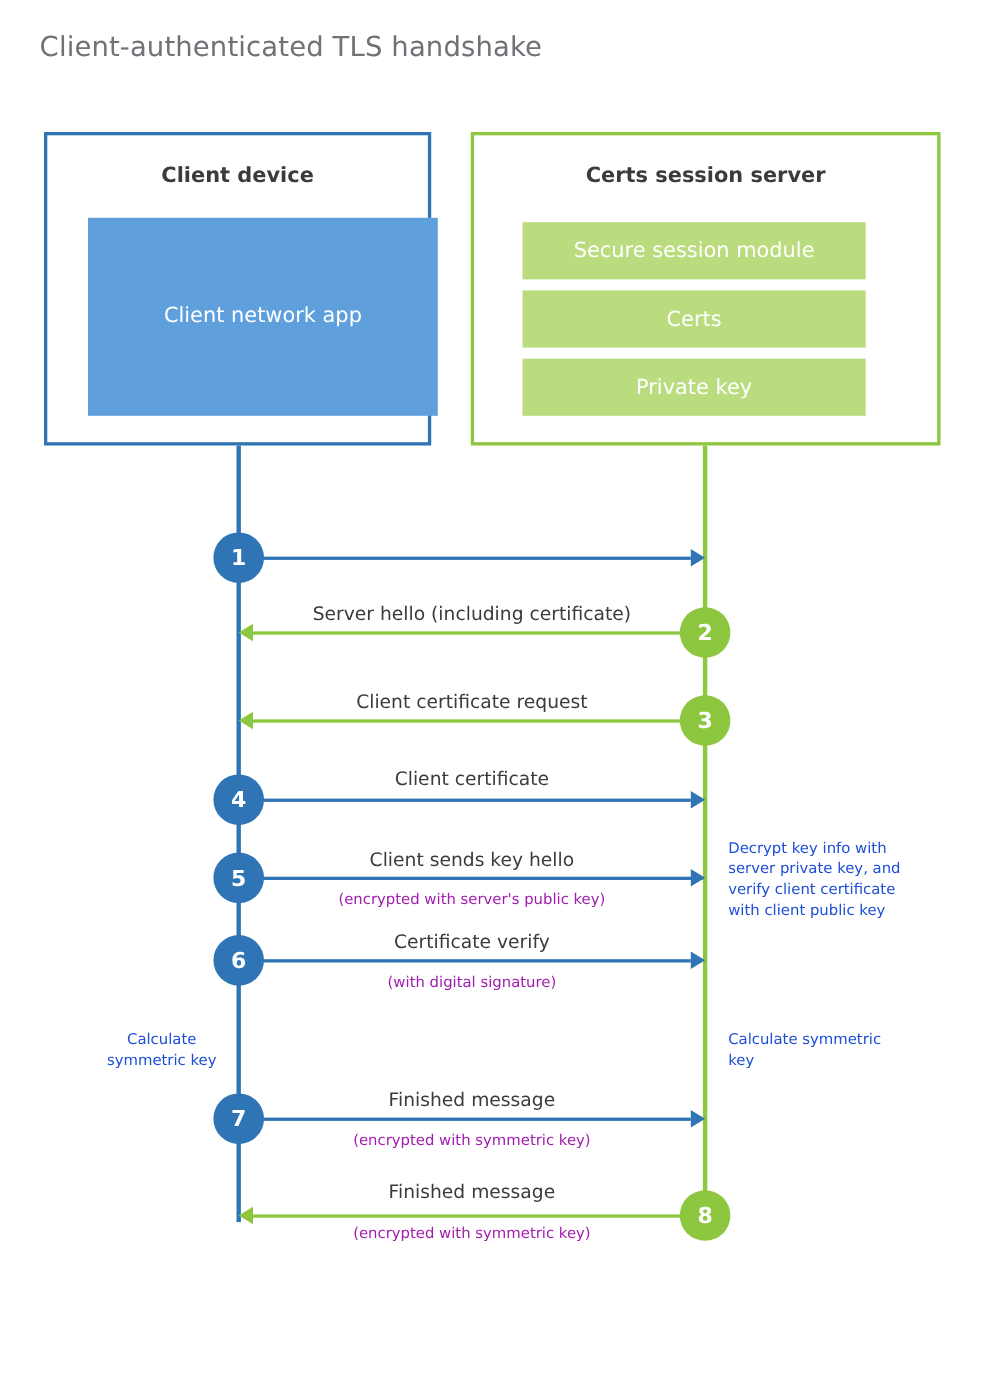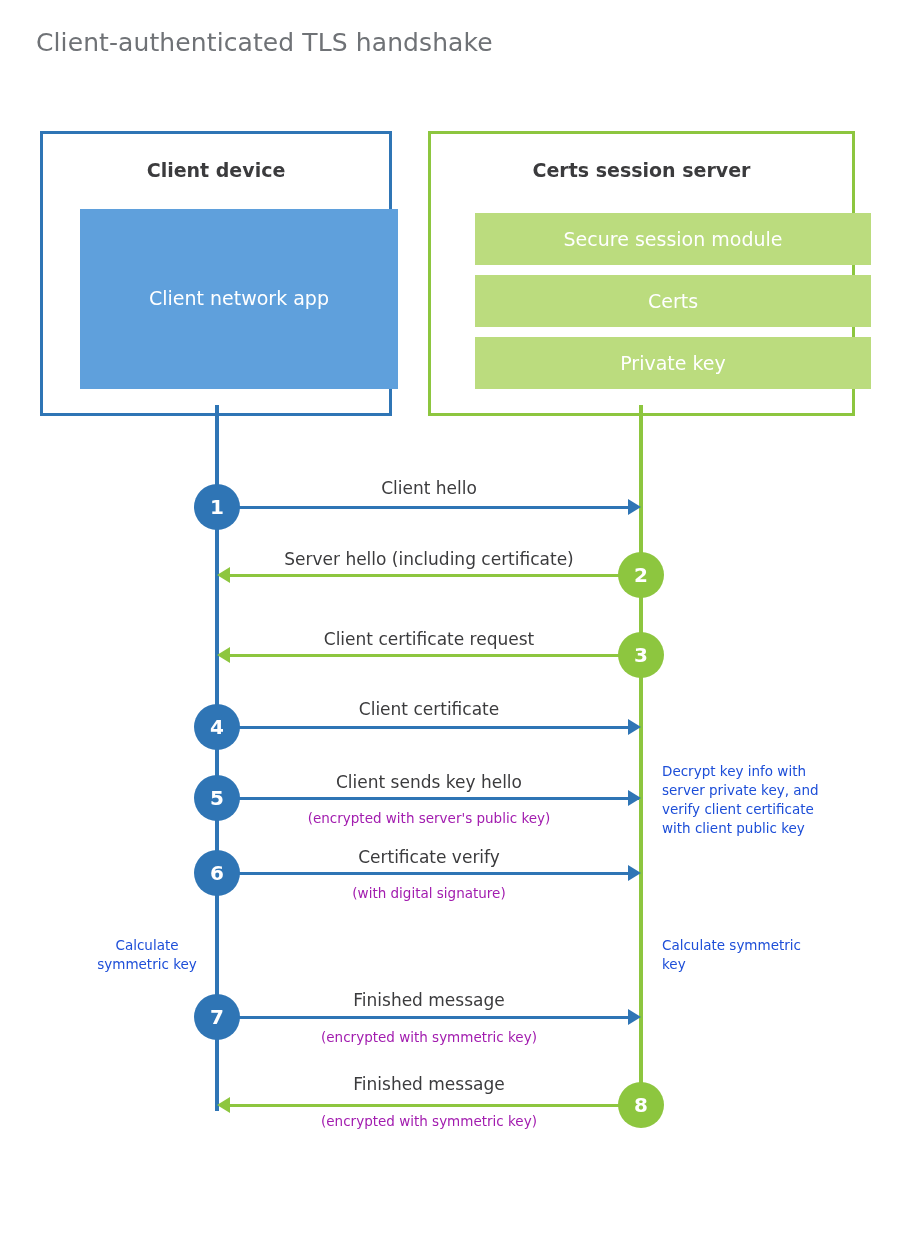--- a/index.html
+++ b/index.html
@@ -26,21 +26,20 @@
     font-weight: 400;
     color: #6f7276;
     letter-spacing: 0.1px;
     white-space: nowrap;
   }
 
   
   .actor-box {
     position: absolute;
     background: #ffffff;
-    margin-top: 11px;
   }
   #client-box {
     left: 40px;
     top: 120px;
     width: 352px;
     height: 285px;
     border: 3px solid #2F75B5;
   }
   #server-box {
     left: 428px;
@@ -73,21 +72,21 @@
     display: flex;
     align-items: center;
     justify-content: center;
     text-align: center;
     line-height: 1.35;
     padding: 0 10px;
   }
   .server-block {
     position: absolute;
     left: 44px;
-    width: 396px;
+    width: 312px;
     height: 52px;
     background: #BBDC7E;
     color: #ffffff;
     font-size: 19px;
     display: flex;
     align-items: center;
     justify-content: center;
     text-align: center;
   }
   #server-block-0 { top: 79px; }
@@ -211,21 +210,20 @@
   <div class="actor-box" id="server-box">
     <div class="actor-title">Certs session server</div>
     <div class="server-block" id="server-block-0">Secure session module</div>
     <div class="server-block" id="server-block-1">Certs</div>
     <div class="server-block" id="server-block-2">Private key</div>
   </div>
 
   <div class="lifeline" id="client-lifeline"></div>
   <div class="lifeline" id="server-lifeline"></div>
 
-  <div class="msg-label" style="left:217px; top:478px; width:424px;">Client hello</div>
   <div class="arrow-line blue" style="left:217px; top:506px; width:411px;"></div>
   <div class="arrow-head right" style="left:628px; top:499px;"></div>
   <div class="step-circle client" style="top:484px;">1</div>
 
   <div class="msg-label" style="left:217px; top:549px; width:424px;">Server hello (including certificate)</div>
   <div class="arrow-line green" style="left:230px; top:574px; width:398px;"></div>
   <div class="arrow-head left" style="left:217px; top:567px;"></div>
   <div class="step-circle server" style="top:552px;">2</div>
 
   <div class="msg-label" style="left:217px; top:629px; width:424px;">Client certificate request</div>

